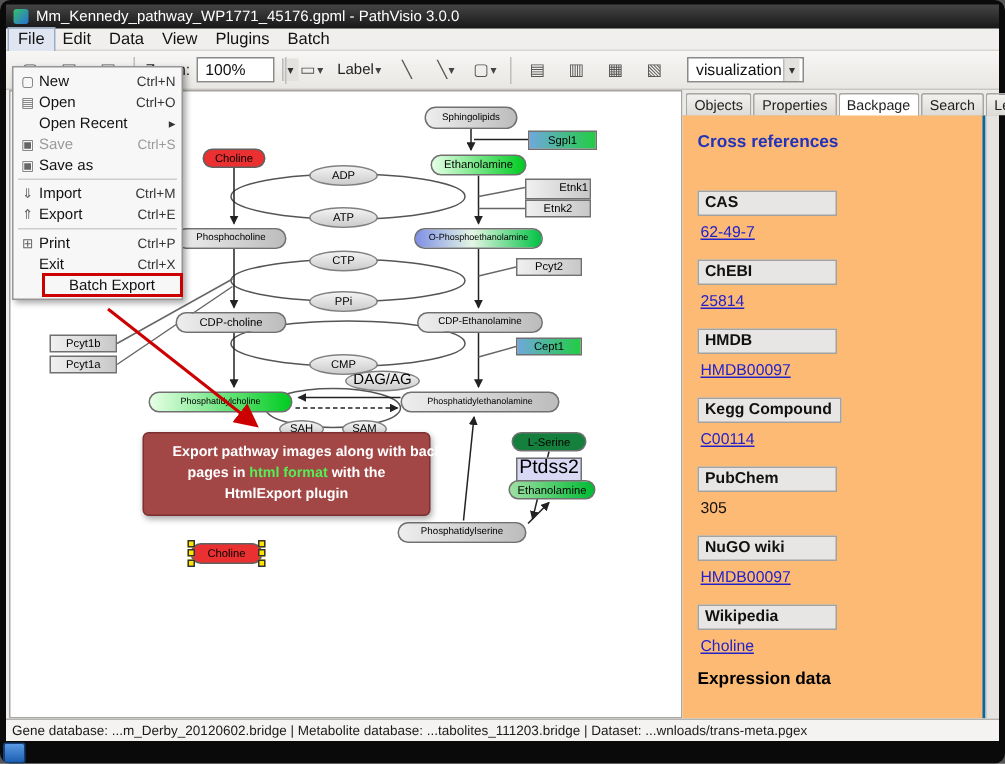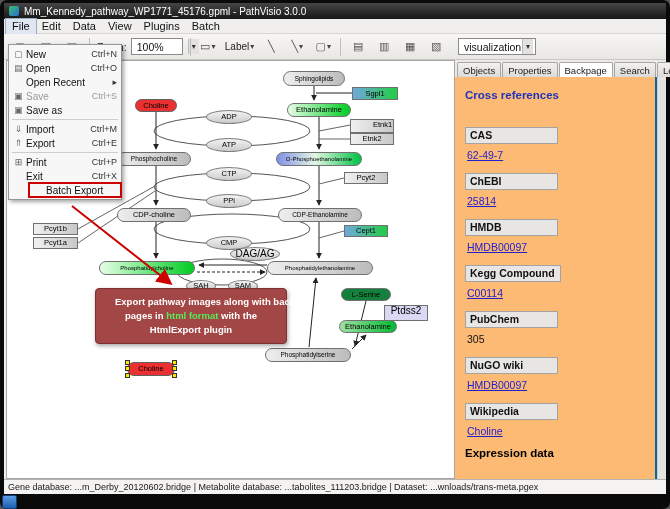--- a/index.html
+++ b/index.html
@@ -274,21 +274,21 @@
       <div class="node met" style="left: 278px; top: 208px; width: 84px; height: 14px; font-size: 6.5px; line-height: 12px;">CDP-Ethanolamine</div>
       <div class="node gene-green" style="left: 344px; top: 225px; width: 44px; height: 12px; font-size: 7.5px; line-height: 10px;">Cept1</div>
       <div class="node cof" style="left: 206px; top: 236px; width: 46px; height: 14px; font-size: 7.5px; line-height: 12px;">CMP</div>
       <div class="node gene" style="left: 33px; top: 223px; width: 45px; height: 12px; font-size: 7.5px; line-height: 10px;">Pcyt1b</div>
       <div class="node gene" style="left: 33px; top: 237px; width: 45px; height: 12px; font-size: 7.5px; line-height: 10px;">Pcyt1a</div>
       <div class="node met-green" style="left: 99px; top: 261px; width: 96px; height: 14px; font-size: 6px; line-height: 12px;">Phosphatidylcholine</div>
       <div class="node met" style="left: 267px; top: 261px; width: 106px; height: 14px; font-size: 6px; line-height: 12px;">Phosphatidylethanolamine</div>
       <div class="node cof" style="left: 186px; top: 280px; width: 30px; height: 12px; font-size: 7.5px; line-height: 10px;">SAH</div>
       <div class="node cof" style="left: 228px; top: 280px; width: 30px; height: 12px; font-size: 7.5px; line-height: 10px;">SAM</div>
       <div class="node met-lav" style="left: 341px; top: 288px; width: 50px; height: 13px; font-size: 7.5px; line-height: 11px;">L-Serine</div>
-      <div class="node gene-lav" style="left: 344px; top: 305px; width: 44px; height: 16px; font-size: 10px; line-height: 10px; margin-left: 40px;">Ptdss2</div>
+      <div class="node gene-lav" style="left: 344px; top: 305px; width: 44px; height: 16px; font-size: 13px; line-height: 10px;">Ptdss2</div>
       <div class="node met-green2" style="left: 339px; top: 320px; width: 58px; height: 13px; font-size: 7.5px; line-height: 11px;">Ethanolamine</div>
       <div class="node met" style="left: 265px; top: 348px; width: 86px; height: 14px; font-size: 6.5px; line-height: 12px;">Phosphatidylserine</div>
       <div class="node met-red" style="left: 127px; top: 362px; width: 48px; height: 14px; font-size: 7.5px; line-height: 12px;">Choline<i class="handle tl"></i><i class="handle tr"></i><i class="handle bl"></i><i class="handle br"></i><i class="handle ml"></i><i class="handle mr"></i></div>
     </div>
 
   <div id="file-menu">
       <div class="fm-row">
         <span class="fm-icon">▢</span>
         <span class="fm-label">New</span>
         <span class="fm-short">Ctrl+N</span>

